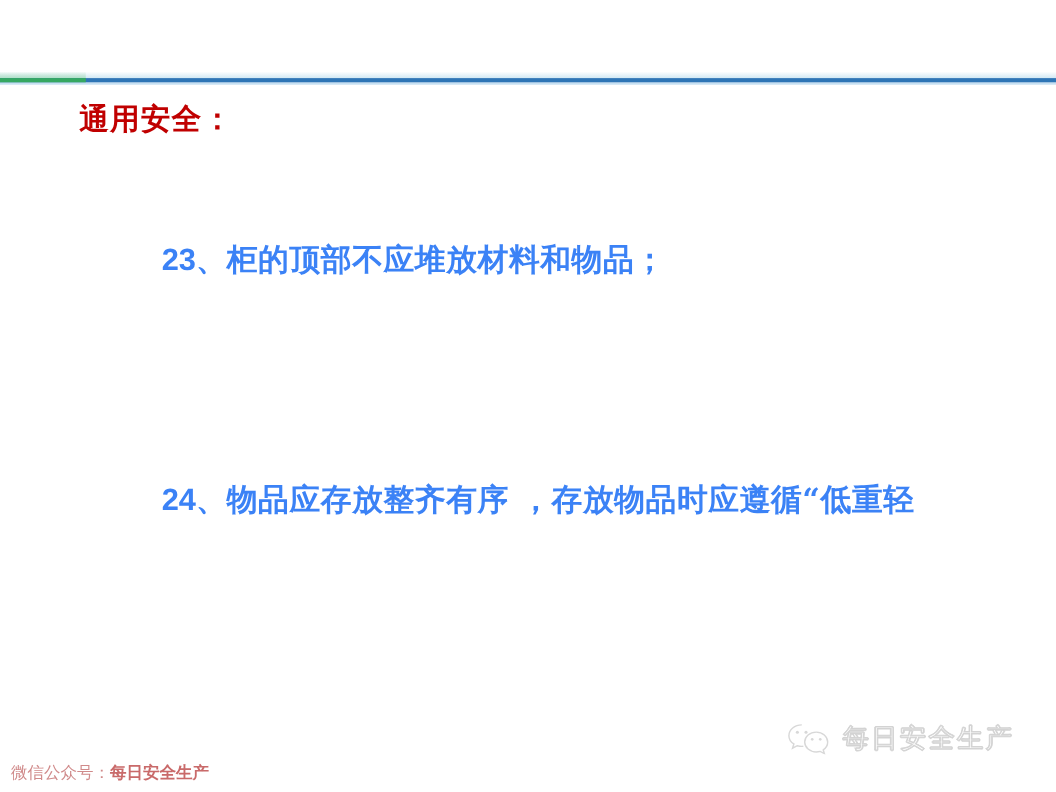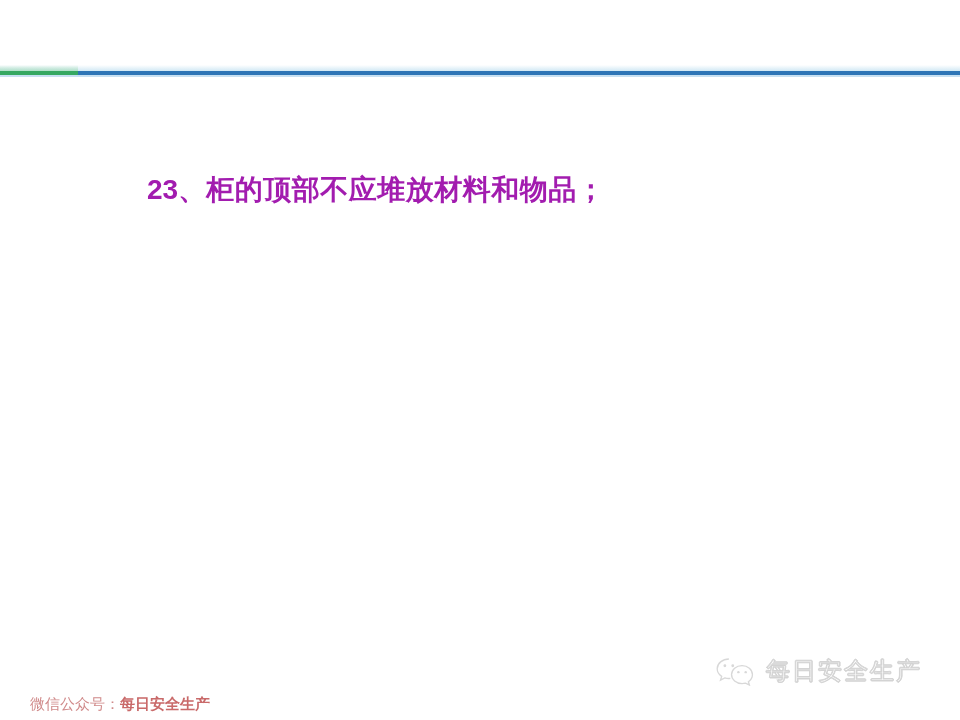--- a/index.html
+++ b/index.html
@@ -92,21 +92,21 @@
     white-space: pre;
   }
 
   .item-list {
     list-style: none;
     margin: 0;
     padding: 0;
   }
 
   .item {
-    color: #a21caf;
+    color: #3b82f6;
     font-family: "Liberation Serif", "DejaVu Serif", serif;
     font-size: 28px;
     font-weight: bold;
     line-height: 1.0;
     margin: 0 0 22px 0;
     padding: 0;
     white-space: pre;
   }
 
   .item-line {
@@ -130,26 +130,25 @@
     font-family: "DejaVu Serif", "Liberation Serif", serif;
     font-weight: bold;
     font-style: normal;
   }
 
   
   .wm-left {
     position: absolute;
     left: 10px;
     bottom: 9px;
-    font-family: Liberation Sans, sans-serif;
+    font-family: Liberation Serif, serif;
     font-size: 15px;
     color: #D08A8A;
     white-space: pre;
     line-height: 1;
-    margin-left: 20px;
   }
   .wm-left .strong {
     color: #C96A6A;
     font-weight: bold;
   }
 
   
   .wm-right {
     position: absolute;
     right: 38px;
@@ -185,30 +184,34 @@
   <div class="rule-wrap">
     <div class="rule-halo"></div>
     <div class="rule-halo-green"></div>
     <div class="rule-main"></div>
     <div class="rule-main-green"></div>
     <div class="rule-under"></div>
   </div>
 
   <div class="content">
 
+    <div class="section-title">通用安全：</div>
 
     <ul class="item-list">
 
       <li class="item">
         <span class="item-line">
           <span class="num">23、</span><span class="cjk">柜的顶部不应堆放材料和物品；</span>
         </span>
       </li>
 
       <li class="item">
+        <span class="item-line">
+          <span class="num">24、</span><span class="cjk">物品应存放整齐有序 ，存放物品时应遵循“低重轻</span>
+        </span>
       </li>
 
       <li class="item">
         
       </li>
 
     </ul>
   </div>
 
   <div class="wm-left"><span>微信公众号：</span><span class="strong">每日安全生产</span></div>

